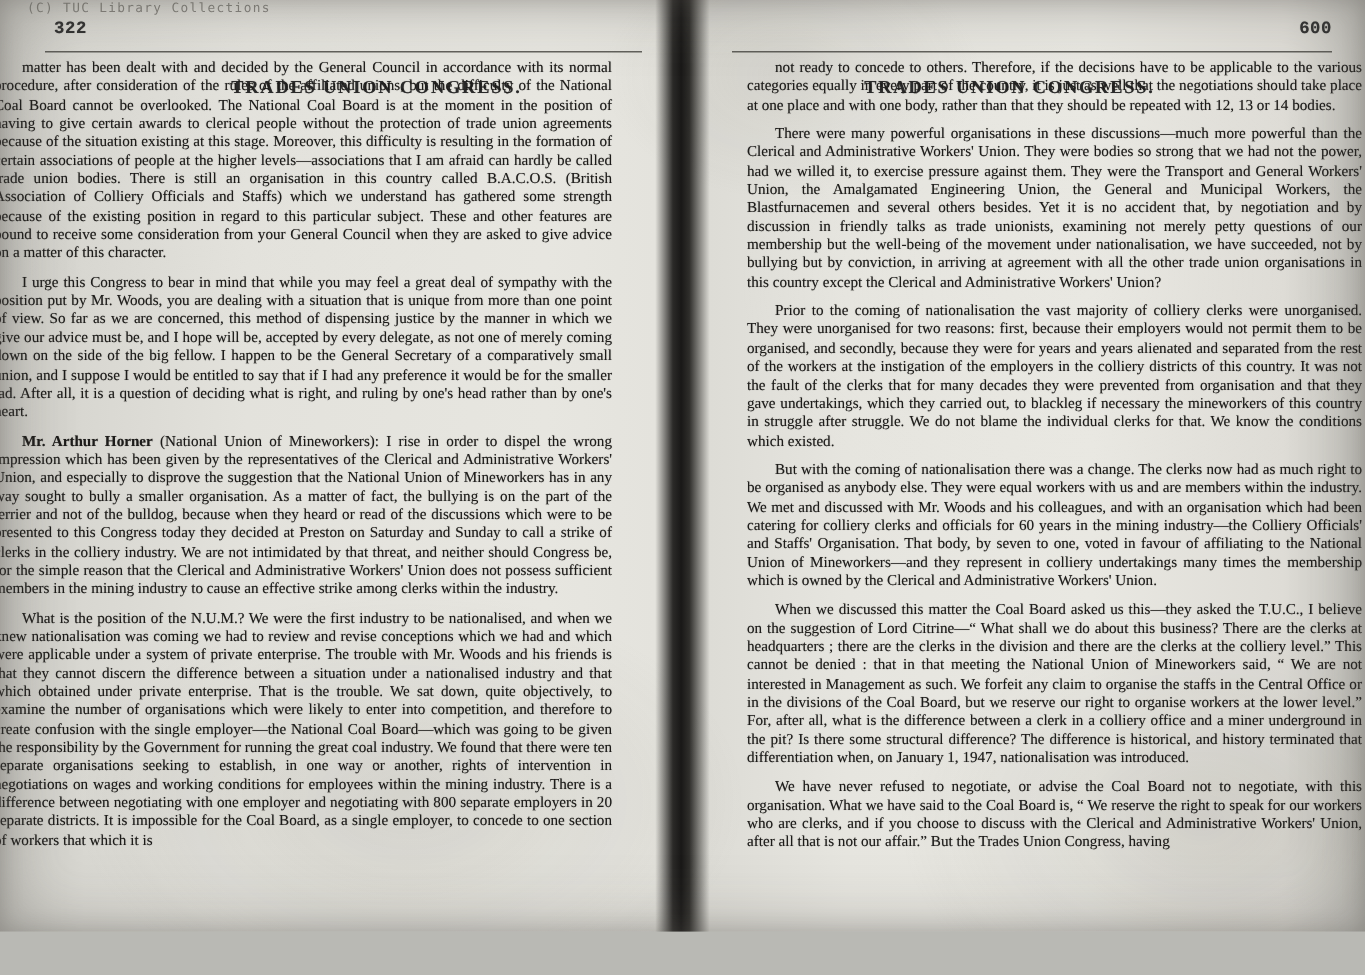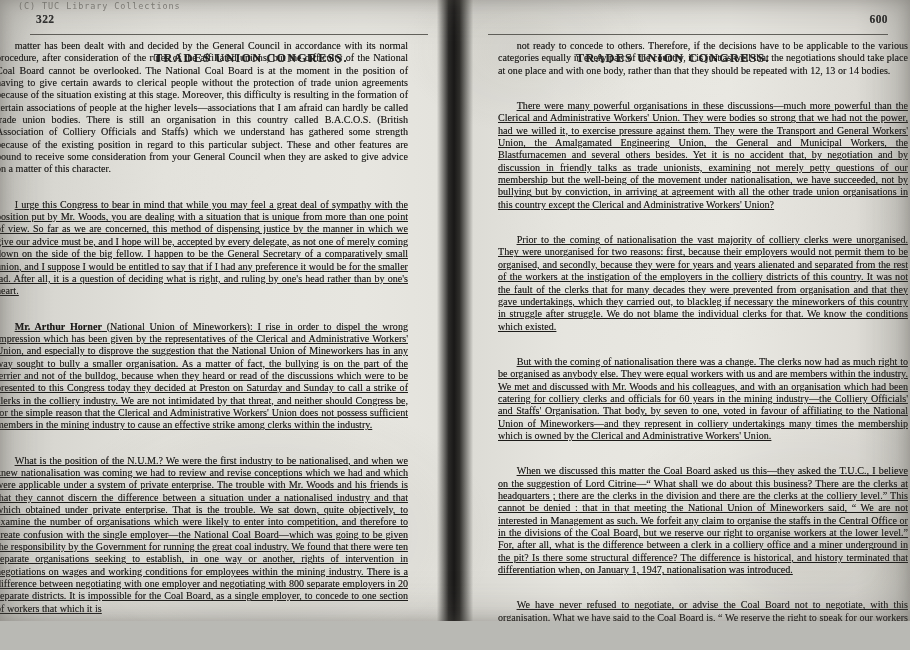--- a/index.html
+++ b/index.html
@@ -37,21 +37,21 @@
 
   .watermark{
     position:absolute;left:18px;top:1px;
     font-family:"DejaVu Sans Mono","Liberation Mono",monospace;
     font-size:8.5px;letter-spacing:.9px;color:#6e6c66;opacity:.78;
     white-space:nowrap;
   }
 
   .hdr{position:absolute;top:13px;height:16px;left:0;right:0;}
   .folio{
-    position:absolute;font-family:Liberation Serif, serif;font-weight:bold;
+    position:absolute;font-family:Liberation Mono, monospace;font-weight:bold;
     font-size:11.5px;color:#303030;letter-spacing:.4px;
   }
   .folio-l{left:36px;top:0;}
   .folio-r{right:22px;top:0;}
   .runhead{
     position:absolute;width:100%;text-align:center;font-weight:bold;
     font-size:12.2px;letter-spacing:1.25px;color:#2a2a2a;top:-1px;margin-top:39px;
   }
   .page-left .runhead{transform:translateX(26px);}
   .page-right .runhead{transform:translateX(-12px);}
@@ -63,21 +63,21 @@
   .col{
     position:absolute;top:40px;
     font-size:10.1px;line-height:12.35px;
     color:#1d1c1a;text-align:justify;text-justify:inter-word;
     -webkit-hyphens:none;hyphens:none;
   }
   .page-left .col{left:-4px;width:412px;}
   .page-right .col{left:38px;width:410px;}
 
   .col p{margin:0;text-indent:1.85em;}
-  .col p.tight{margin-top:23px;text-decoration:underline;}
+  .col p.tight{margin-top:7px;}
   .col p.first{text-indent:1.85em;}
   .spk{font-weight:bold;}
 
   
   .col, .folio, .runhead{
     text-shadow:0 0 .55px rgba(40,38,34,.55);
   }
 </style>
 </head>
 <body>

